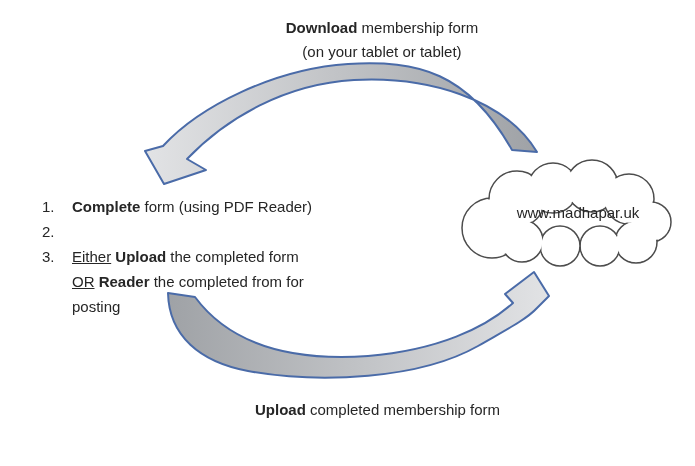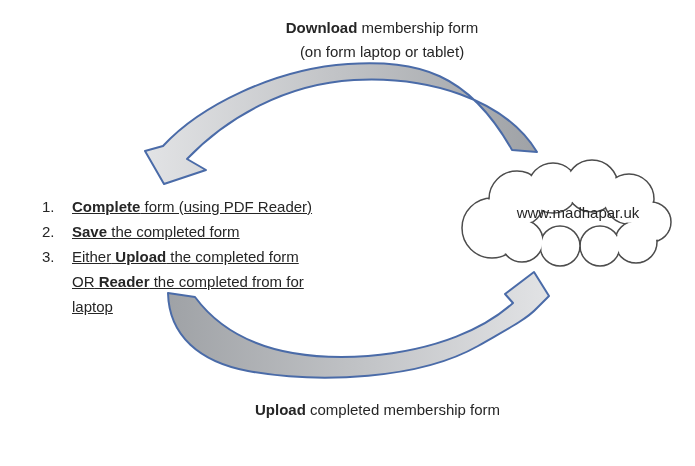--- a/index.html
+++ b/index.html
@@ -15,21 +15,21 @@
   .caption{position:absolute;font-size:15px;line-height:24px;}
   .caption-top{left:226px;top:16px;width:312px;text-align:center;}
   .caption-bottom{left:255px;top:398px;width:320px;text-align:left;}
   .cloud-label{
     position:absolute;left:478px;top:204px;width:200px;
     text-align:center;font-size:15px;line-height:18px;
   }
   .steps{position:absolute;left:42px;top:194px;font-size:15px;line-height:25px;width:290px;}
   .step{display:flex;align-items:flex-start;}
   .step-num{flex:0 0 30px;width:30px;}
-  .step-text{flex:1;text-decoration:underline;}
+  .step-text{flex:1;}
   .bold{font-weight:bold;}
   .ul{text-decoration:underline;}
   .line{display:block;}
 </style>
 </head>
 <body>
 
 <div class="canvas">
 
   <svg class="layer" viewBox="0 0 695 466" xmlns="http://www.w3.org/2000/svg">
@@ -88,38 +88,37 @@
       <circle cx="651" cy="222" r="18.8"></circle>
       <circle cx="636" cy="242" r="19.8"></circle>
       <circle cx="600" cy="246" r="18.8"></circle>
       <circle cx="560" cy="246" r="18.8"></circle>
       <circle cx="522" cy="241" r="19.8"></circle>
     </g>
   </svg>
 
   <div class="caption caption-top">
     <span class="line"><b class="bold">Download</b><span> membership form</span></span>
-    <span class="line">(on form laptop or tablet)</span>
+    <span class="line">(on your tablet or tablet)</span>
   </div>
 
   <div class="steps">
     <div class="step">
       <span class="step-num">1.</span>
       <span class="step-text"><b class="bold">Complete</b><span> form (using PDF Reader)</span></span>
     </div>
     <div class="step">
       <span class="step-num">2.</span>
-      <span class="step-text"><b class="bold">Save</b><span> the completed form</span></span>
     </div>
     <div class="step">
       <span class="step-num">3.</span>
       <span class="step-text">
         <span class="line"><span class="ul">Either</span><b class="bold"> Upload</b><span> the completed form</span></span>
         <span class="line"><span class="ul">OR</span><b class="bold"> Reader</b><span> the completed from for</span></span>
-        <span class="line">laptop</span>
+        <span class="line">posting</span>
       </span>
     </div>
   </div>
 
   <div class="cloud-label">www.madhapar.uk</div>
 
   <div class="caption caption-bottom">
     <span class="line"><b class="bold">Upload</b><span> completed membership form</span></span>
   </div>
 

